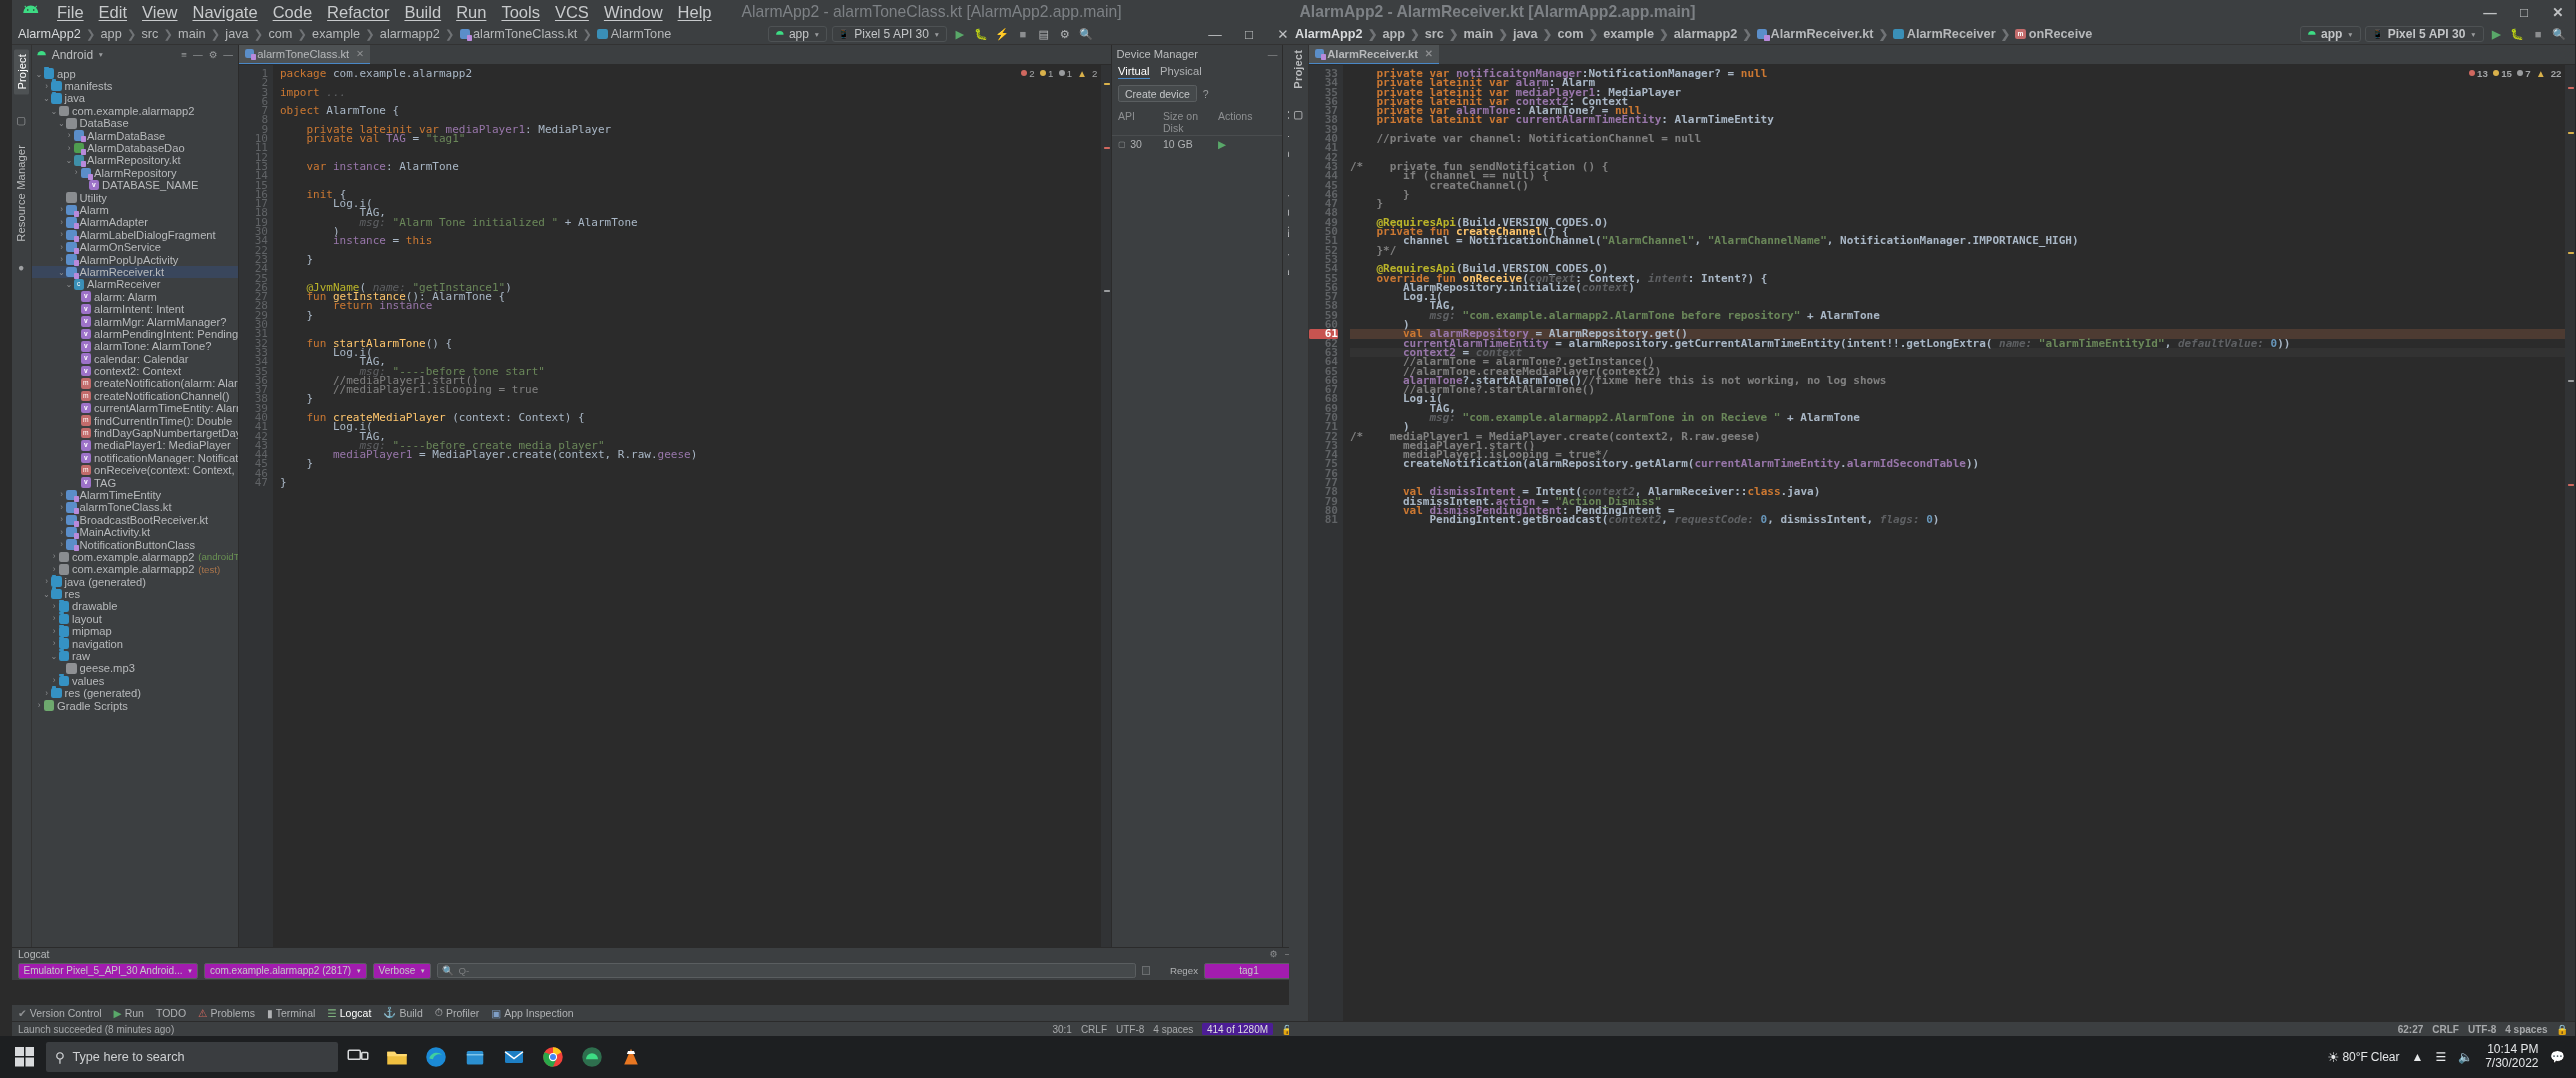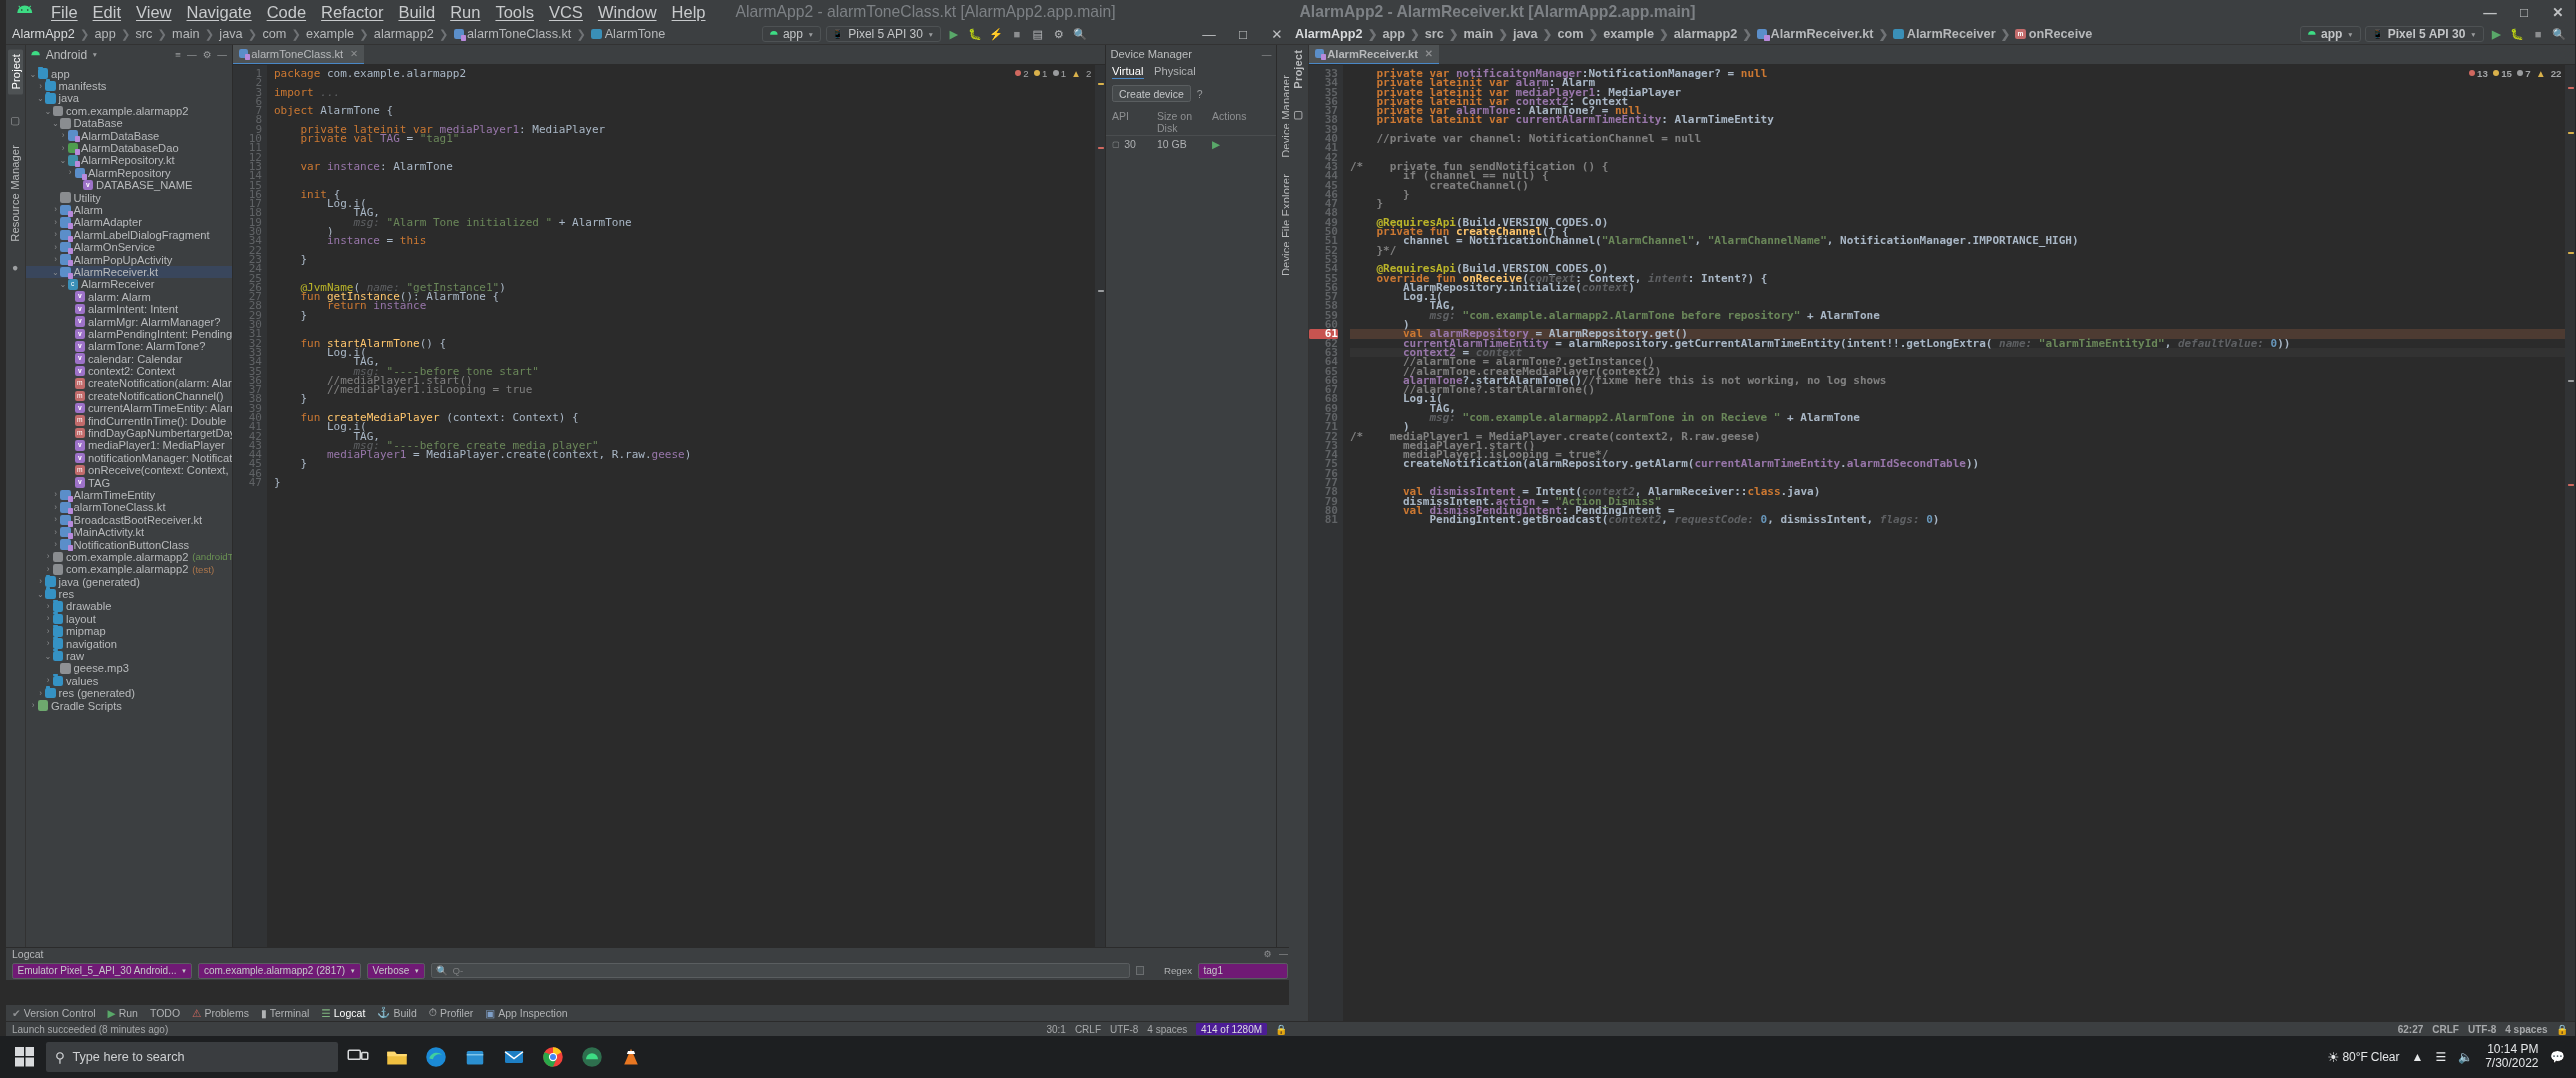--- a/index.html
+++ b/index.html
@@ -15,21 +15,21 @@
   .row { display: flex; align-items: center; }
 
   
   .ide-window {
     position: absolute; top: 0;
     background: #3c3f41;
     display: flex; flex-direction: column;
     overflow: hidden;
     border-right: 0.7px solid #232527;
   }
-  #ide-left  { left: 6px;    width: 1289px; height: 1036px; }
+  #ide-left  { left: 12px;    width: 1289px; height: 1036px; }
   #ide-right { left: 1289px; width: 1287px; height: 1036px; font-weight: bold; }
 
   
   .menubar {
     height: 24px; background: #3c3f41;
     display: flex; align-items: center;
     padding-left: 4.5px; gap: 0px;
     font-size: 16.5px; color: #bbbbbb;
     flex: 0 0 24px;
   }
@@ -210,23 +210,23 @@
 
   
   .logcat {
     height: 58px; background:#3c3f41; flex:0 0 58px; display:flex; flex-direction:column;
     border-top:0.7px solid #2b2b2b;
   }
   .logcat-title { height:13.5px; display:flex; align-items:center; padding:0 6px;
                   font-size:10.5px; color:#b6b8ba; }
   .logcat-title .acts{margin-left:auto;display:flex;gap:7.5px;color:#8e9092;font-size:9px;}
   .logcat-bar { display:flex; align-items:center; gap:6px; padding: 1.5px 6px; }
-  .sel-box { border:0.7px solid #5a5e60; border-radius:2.2px; background:#701a75;
+  .sel-box { border:0.7px solid #5a5e60; border-radius:2.2px; background:#a21caf;
              color:#c5c7c9; font-size:10px; padding:1.5px 4.5px; display:flex;
-             align-items:center; gap:4.5px; }
+             align-items:center; gap:4.5px;justify-content:center; }
   .search-box { flex:1 1 auto; border:0.7px solid #5a5e60; border-radius:2.2px;
                 background:#45494b; height:15px; display:flex; align-items:center;
                 padding:0 4.5px; font-size:9.7px; color:#7b7d7f; gap:3.7px; }
   .logcat-body { flex:1 1 auto; background:#2b2b2b; }
 
   
   .statusbar {
     height: 15px; background:#3c3f41; display:flex; align-items:center;
     gap:10.5px; padding:0 6px; font-size:10px; color:#a7a9ab; flex:0 0 15px;
     border-top:0.7px solid #2b2b2b;

